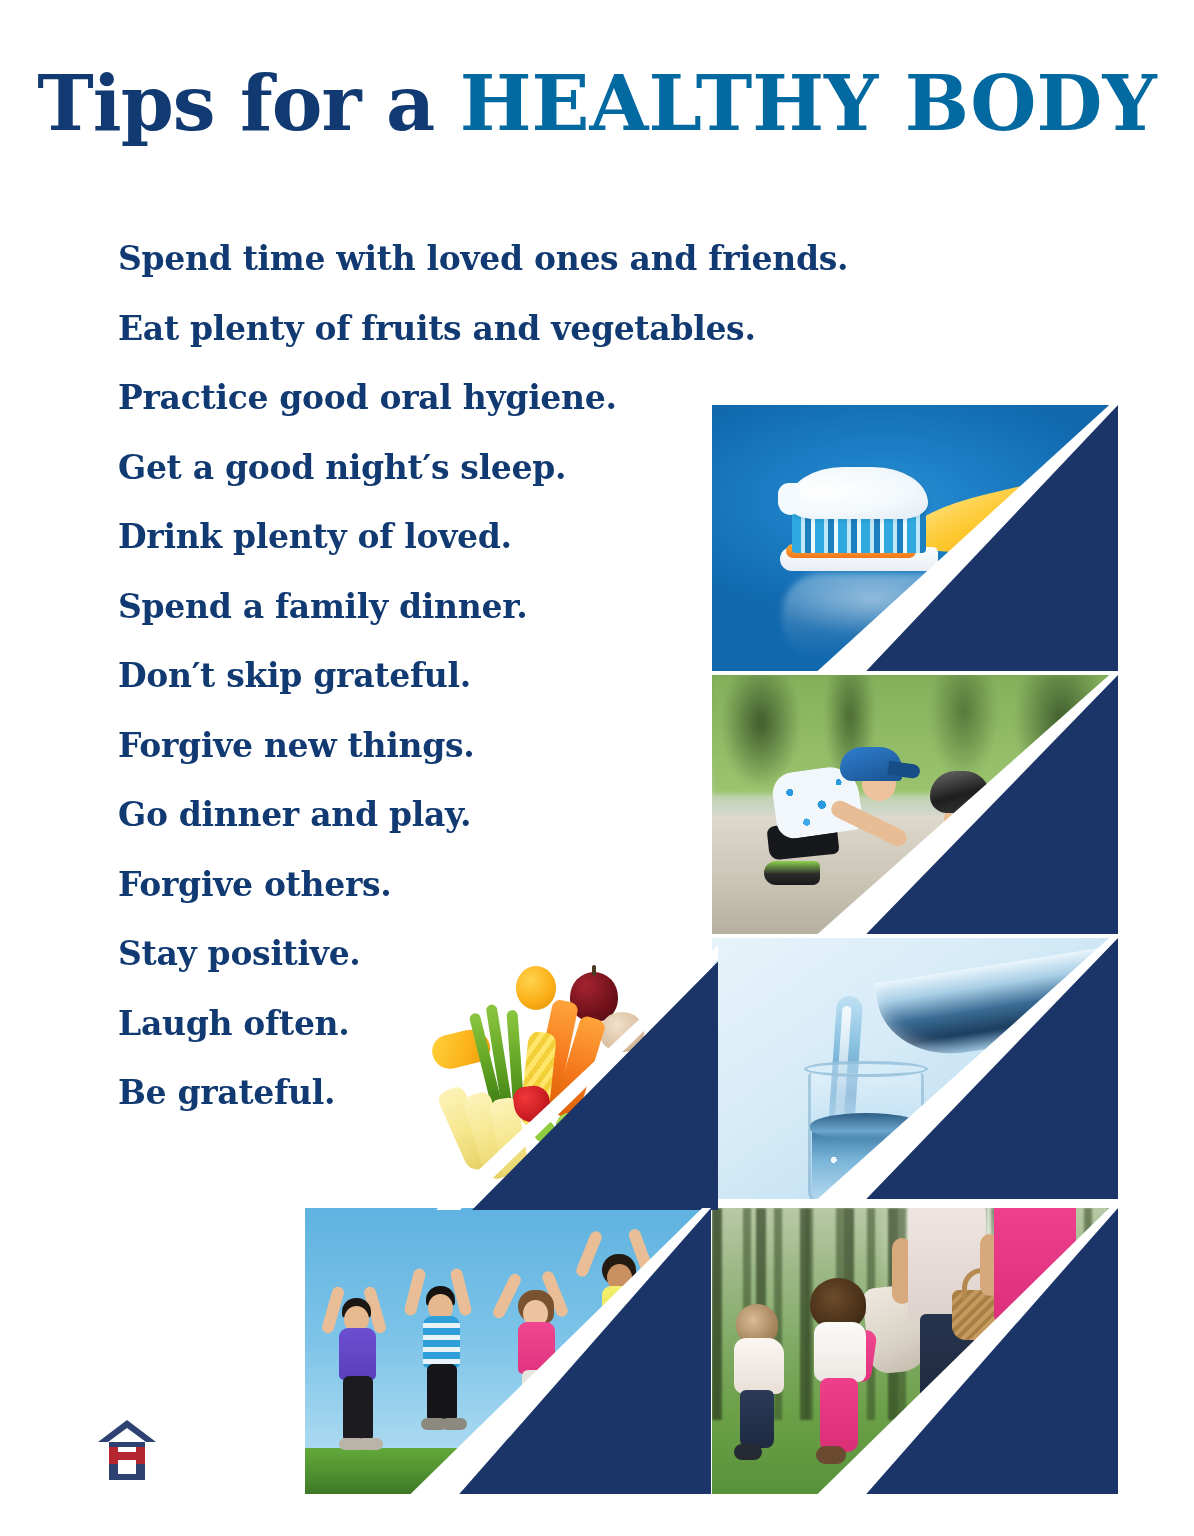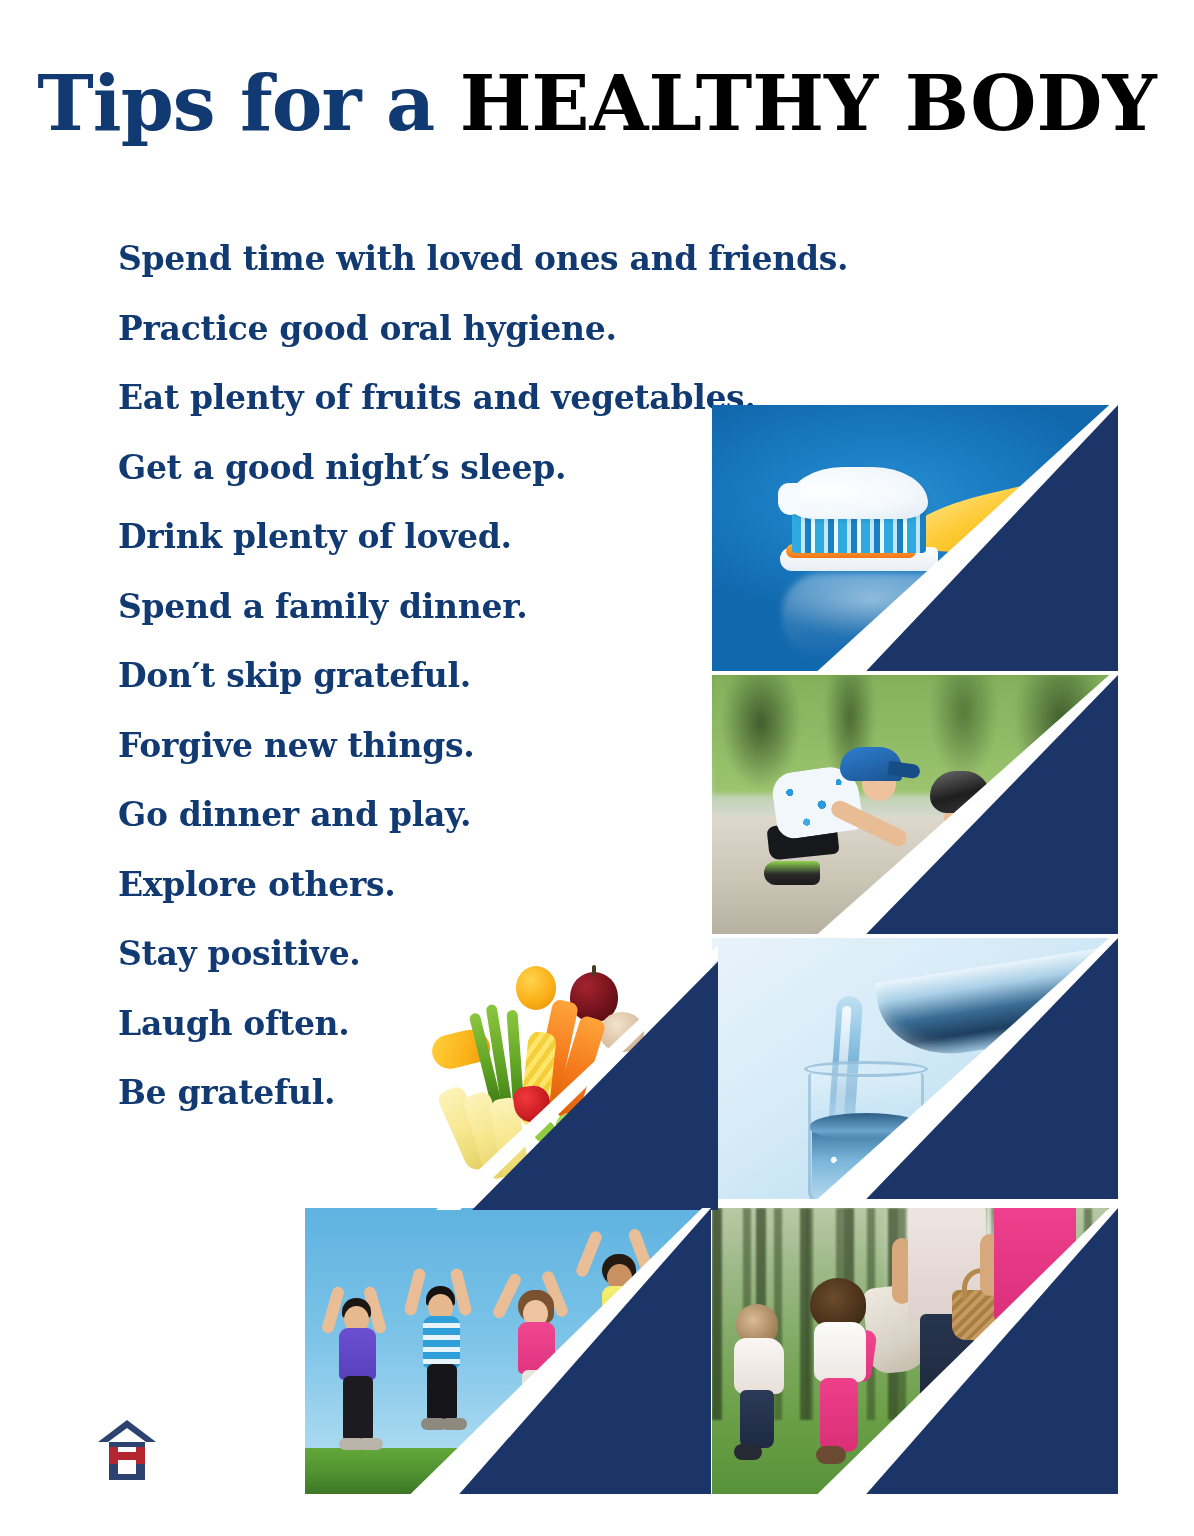--- a/index.html
+++ b/index.html
@@ -22,21 +22,21 @@
     width:1194px;
     text-align:center;
     font-family:"DejaVu Serif", serif;
     font-weight:700;
     font-size:76px;
     line-height:84px;
     letter-spacing:-1px;
     white-space:nowrap;
   }
   #title .t-blue { color:#123a72; }
-  #title .t-green { color:#000000; letter-spacing:0px; }
+  #title .t-green { color:#0369a1; letter-spacing:0px; }
 
   
   #tips {
     position:absolute;
     left:118px; top:224px;
     width:700px;
     list-style:none;
   }
   #tips li {
     font-family:"DejaVu Serif", serif;
@@ -473,29 +473,29 @@
 <body>
 
 <div id="poster">
 
   <h1 id="title">
     <span class="t-blue">Tips for a </span><span class="t-green">HEALTHY BODY</span>
   </h1>
 
   <ul id="tips">
     <li>Spend time with loved ones and friends.</li>
+    <li>Eat plenty of fruits and vegetables.</li>
     <li>Practice good oral hygiene.</li>
-    <li>Eat plenty of fruits and vegetables.</li>
     <li>Get a good night′s sleep.</li>
     <li>Drink plenty of loved.</li>
     <li>Spend a family dinner.</li>
     <li>Don′t skip grateful.</li>
     <li>Forgive new things.</li>
     <li>Go dinner and play.</li>
-    <li>Explore others.</li>
+    <li>Forgive others.</li>
     <li>Stay positive.</li>
     <li>Laugh often.</li>
     <li>Be grateful.</li>
   </ul>
 
   <div class="tile" id="tile-tooth">
     <div class="photo-clip">
       <div id="tooth-bg"></div>
       <div id="tooth-handle"></div>
       <div id="tooth-head"></div>

